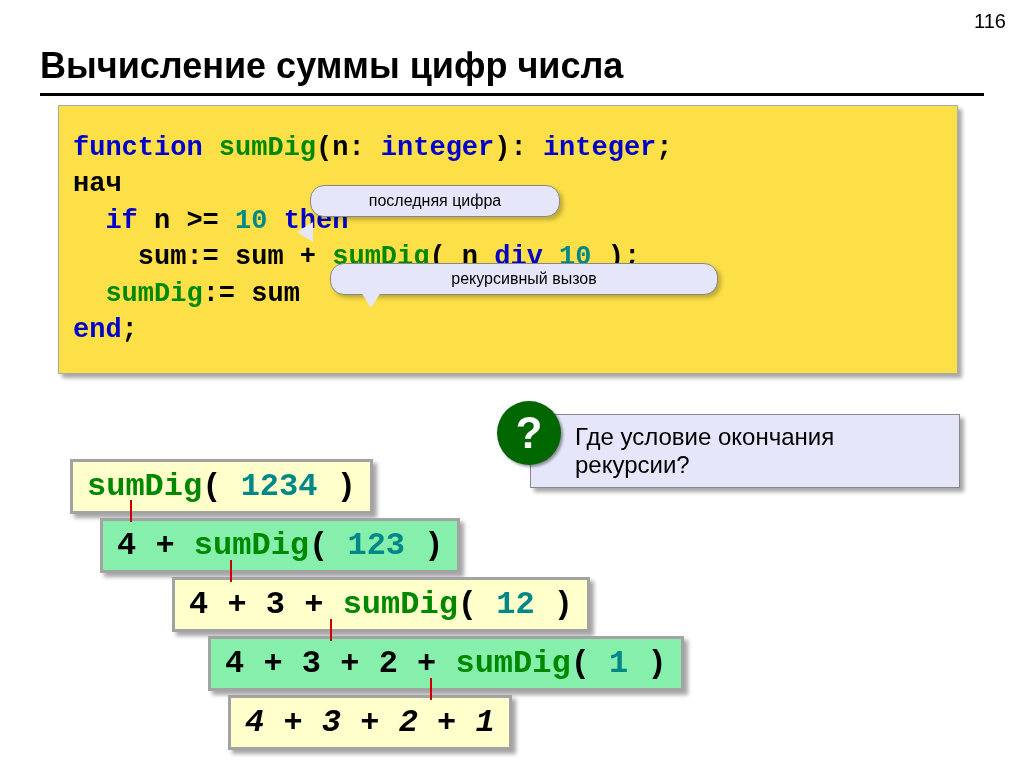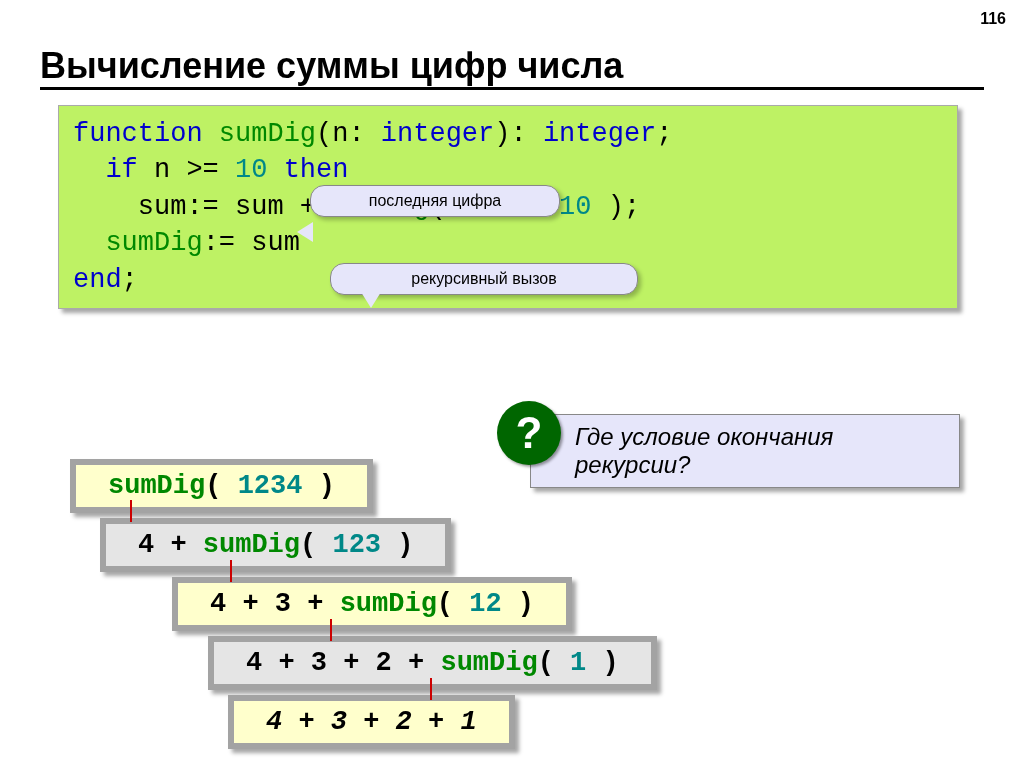--- a/index.html
+++ b/index.html
@@ -9,45 +9,46 @@
     width: 1024px;
     height: 768px;
     background: #ffffff;
     font-family: Arial, sans-serif;
     position: relative;
   }
   .page-number {
     position: absolute;
     top: 10px;
     right: 18px;
-    font-weight: bold;
-    font-size: 16px;
+    font-weight: normal;
+    font-size: 20px;
     color: #000;
   }
   .title {
     position: absolute;
     top: 45px;
     left: 40px;
     right: 40px;
     font-size: 36px;
     font-weight: bold;
     color: #000;
     border-bottom: 3px solid #000;
+    padding-bottom: 6px;
   }
   .code-box {
     position: absolute;
     top: 105px;
     left: 58px;
     width: 900px;
-    background: #bef264;
+    background: #fde047;
     border: 1px solid #aaa;
-    padding: 10px 14px;
+    padding: 24px 14px;
     font-family: "Courier New", monospace;
     font-size: 27px;
-    font-weight: normal;
+    font-weight: bold;
     line-height: 1.35;
     box-shadow: 4px 4px 4px rgba(0,0,0,0.35);
   }
   .code-line { white-space: pre; color: #000; }
   .kw-blue { color: #0000cc; }
   .kw-green { color: #008800; }
   .kw-teal { color: #008888; }
   .callout {
     position: absolute;
     background: #e6e6fa;
@@ -65,21 +66,21 @@
   .callout1::after {
     content: "";
     position: absolute;
     left: -14px;
     top: 36px;
     width: 0; height: 0;
     border-top: 10px solid transparent;
     border-bottom: 10px solid transparent;
     border-right: 16px solid #e6e6fa;
   }
-  .callout2 { top: 263px; left: 330px; width: 308px; }
+  .callout2 { top: 263px; left: 330px; width: 388px; }
   .callout2::after {
     content: "";
     position: absolute;
     left: 30px;
     bottom: -14px;
     width: 0; height: 0;
     border-left: 10px solid transparent;
     border-right: 10px solid transparent;
     border-top: 16px solid #e6e6fa;
   }
@@ -87,50 +88,49 @@
     position: absolute;
     top: 414px;
     left: 530px;
     width: 430px;
     background: #e6e6fa;
     border: 1px solid #888;
     padding: 8px 10px 8px 44px;
     font-size: 24px;
     color: #000;
     box-shadow: 4px 4px 4px rgba(0,0,0,0.35);
-    font-style: italic;
   }
   .question-circle {
     position: absolute;
     top: 401px;
     left: 497px;
     width: 64px;
     height: 64px;
     background: #006600;
     border-radius: 50%;
     color: #fff;
     font-size: 44px;
     font-weight: bold;
     display: flex;
     align-items: center;
     justify-content: center;
     box-shadow: 2px 2px 3px rgba(0,0,0,0.4);
   }
   .step-box {
     position: absolute;
     font-family: "Courier New", monospace;
-    font-size: 27px;
+    font-size: 32px;
     font-weight: bold;
-    padding: 6px 32px;
-    border: 6px solid #a3a3a3;
+    padding: 6px 14px;
+    border: 3px solid #a3a3a3;
     box-shadow: 4px 4px 4px rgba(0,0,0,0.35);
     white-space: pre;
   }
   .step-yellow { background: #ffffcc; }
-  .step-gray { background: #e5e5e5; }
+  .step-gray { background: #86efac; }
   .step1 { top: 459px; left: 70px; }
   .step2 { top: 518px; left: 100px; }
   .step3 { top: 577px; left: 172px; text-align: right; }
   .step4 { top: 636px; left: 208px; }
   .step5 { top: 695px; left: 228px; font-style: italic; }
   .connector {
     position: absolute;
     width: 0;
     border-left: 2px solid #cc0000;
     height: 22px;
@@ -141,20 +141,21 @@
   .c4 { top: 678px; left: 430px; }
 </style>
 </head>
 <body>
 
 <div class="page-number">116</div>
 <div class="title">Вычисление суммы цифр числа</div>
 
 <div class="code-box">
   <div class="code-line"><span class="kw-blue">function</span><span class="kw-green"> sumDig</span><span>(n: </span><span class="kw-blue">integer</span><span>): </span><span class="kw-blue">integer</span><span>;</span></div>
+  <div class="code-line">нач</div>
   <div class="code-line"><span>  </span><span class="kw-blue">if</span><span> n &gt;= </span><span class="kw-teal">10</span><span> </span><span class="kw-blue">then</span></div>
   <div class="code-line"><span>    sum:= sum + </span><span class="kw-green">sumDig</span><span>( n </span><span class="kw-blue">div</span><span> </span><span class="kw-teal">10</span><span> );</span></div>
   <div class="code-line"><span>  </span><span class="kw-green">sumDig</span><span>:= sum</span></div>
   <div class="code-line"><span class="kw-blue">end</span><span>;</span></div>
 </div>
 
 <div class="callout callout1">последняя цифра</div>
 <div class="callout callout2">рекурсивный вызов</div>
 
 <div class="question-box">Где условие окончания рекурсии?</div>

